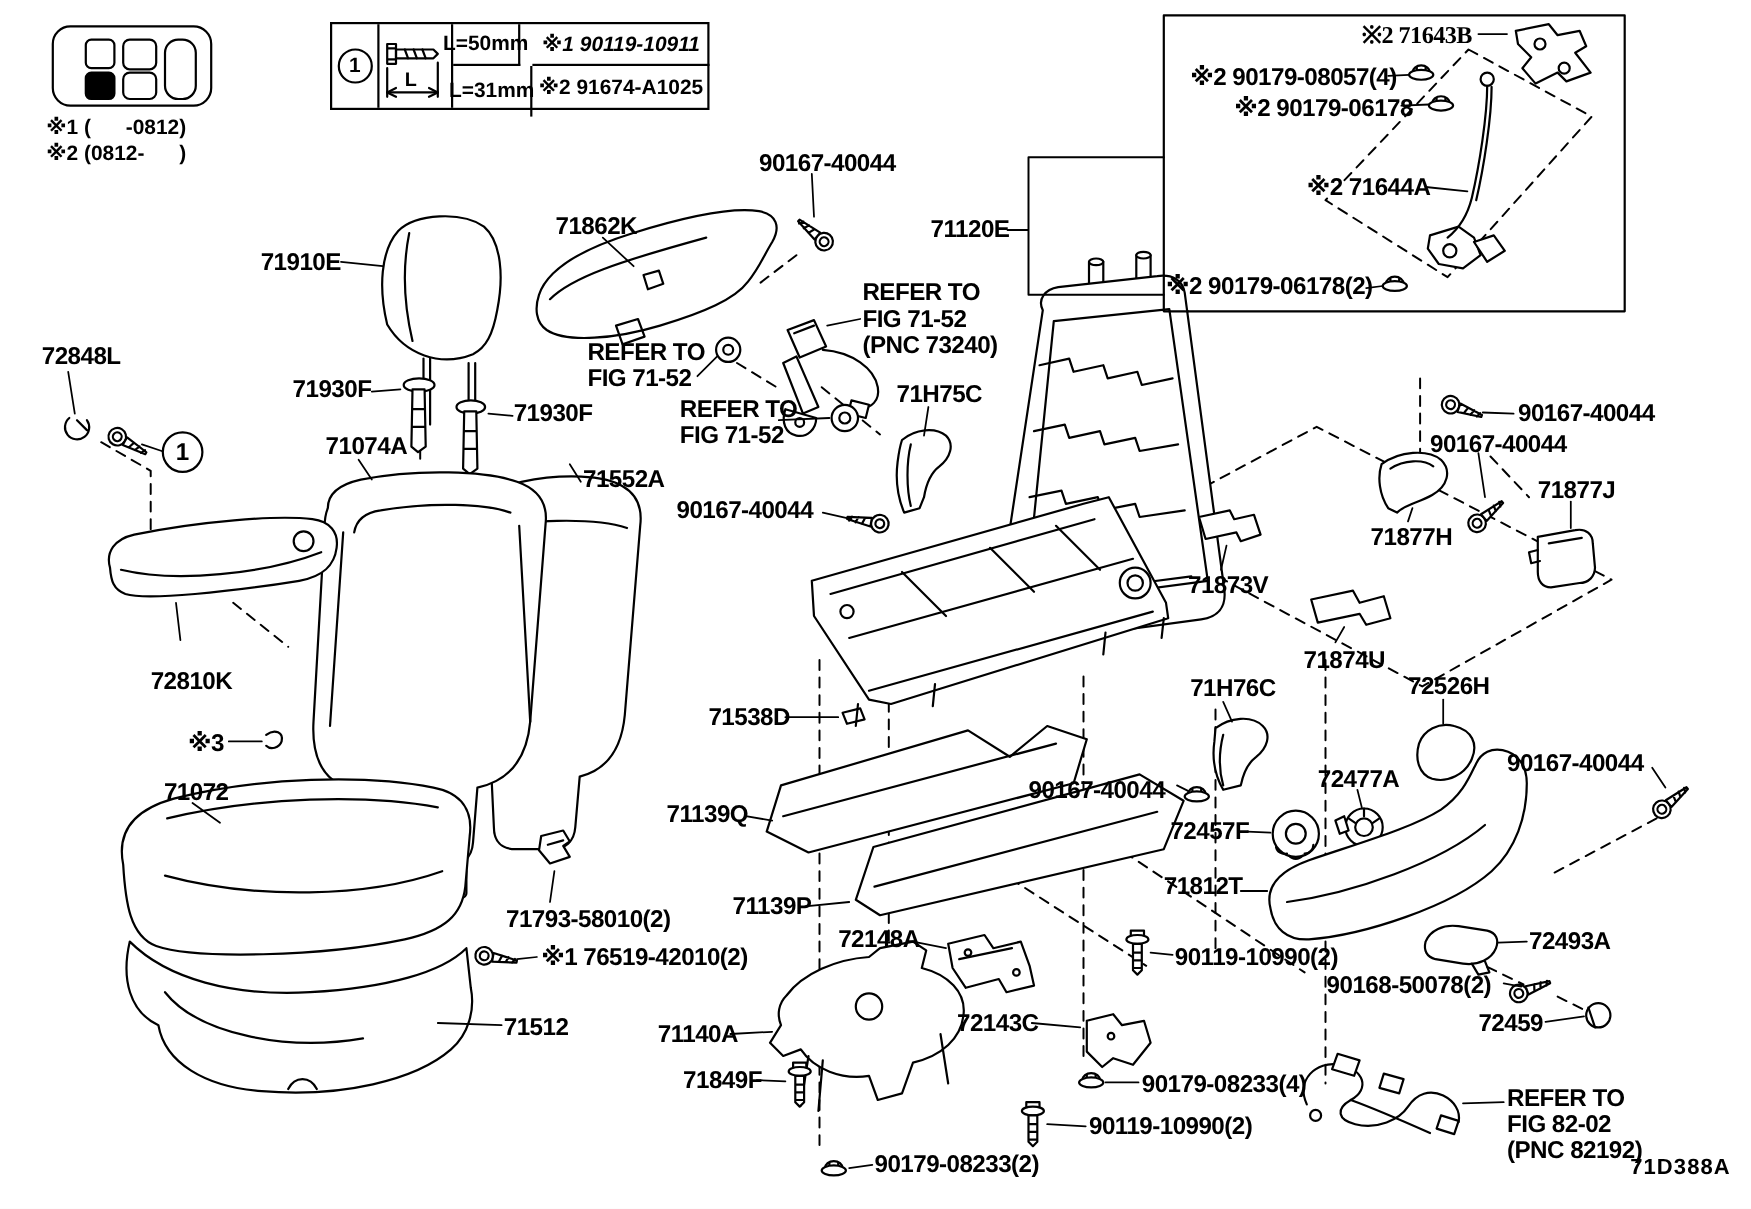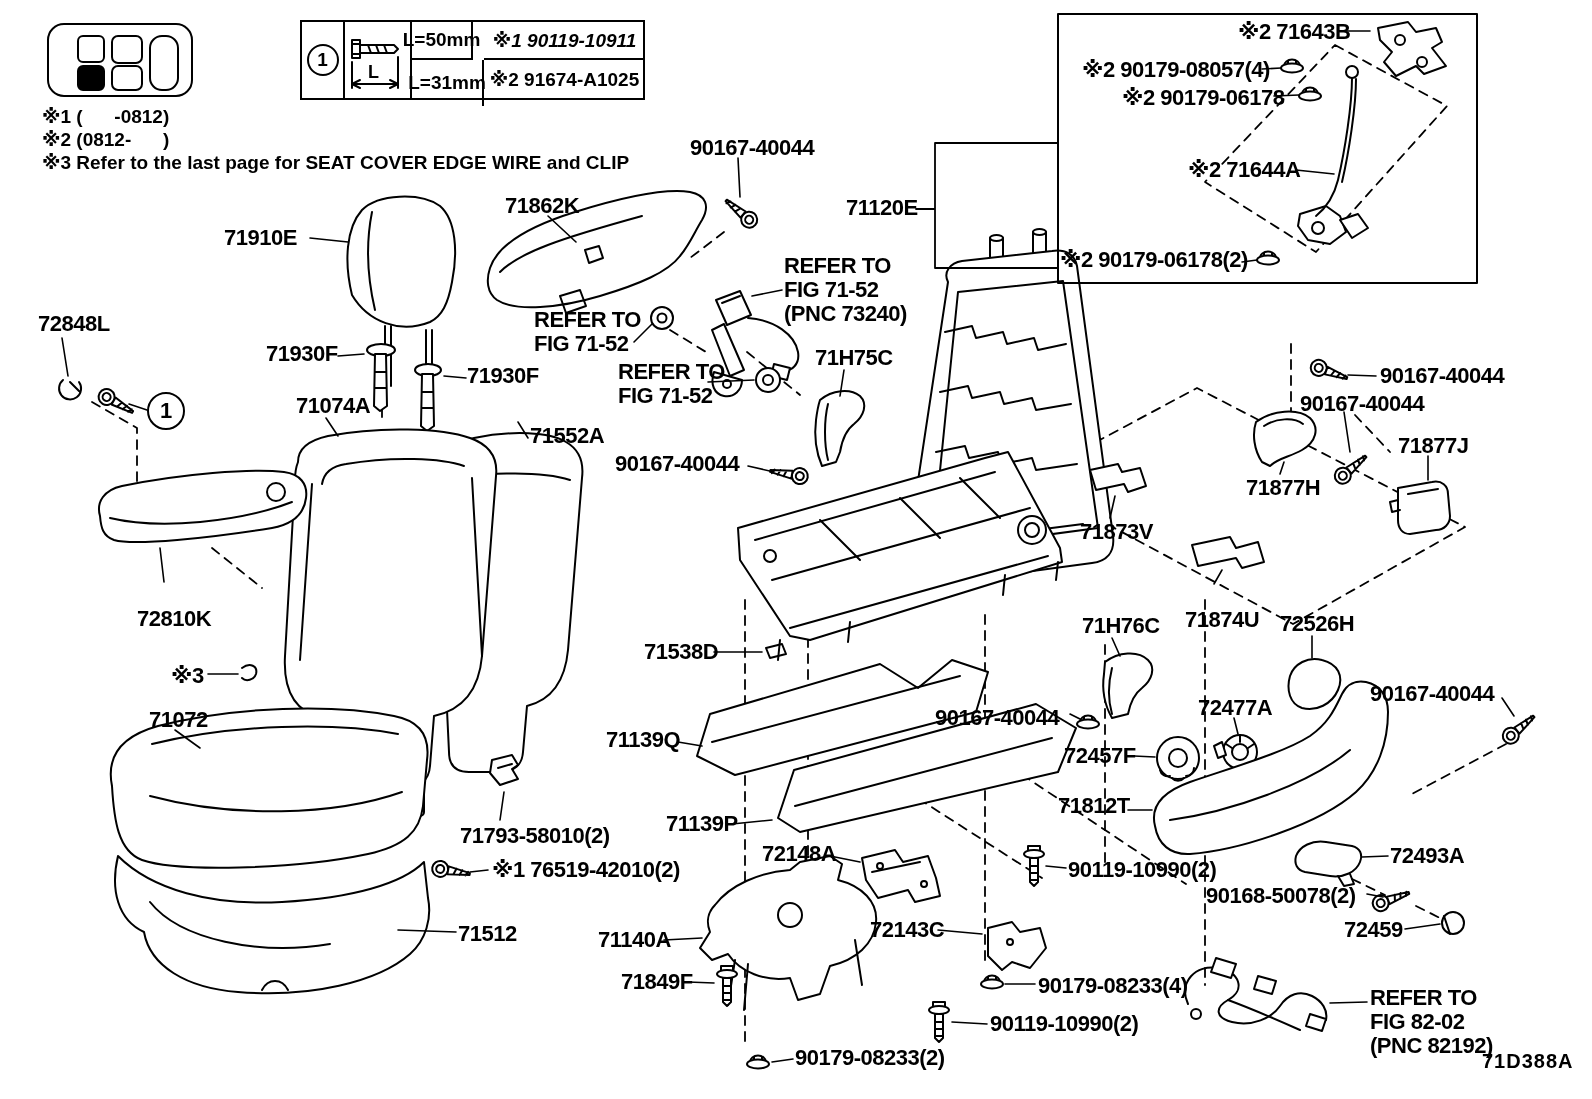--- a/index.html
+++ b/index.html
@@ -380,26 +380,25 @@
     <div class="cell" style="left:110px;top:38px;width:72px;height:46px;border-right:2px solid #000;">L=31mm</div>
     <div class="cell" style="left:182px;top:38px;width:161px;height:38px;">※2 91674-A1025</div>
   </div>
 
   <div class="circle1" id="callout-bolt">
     <span>1</span>
   </div>
 
   <div class="note" style="left:42px;top:106px;">※1 (      -0812)</div>
   <div class="note" style="left:42px;top:129px;">※2 (0812-      )</div>
-  <div class="note" style="left:42px;top:152px;">※3 Refer to the last page for SEAT COVER EDGE WIRE and CLIP</div>
 
   <div id="labels-layer">
       <div class="lbl" style="left: 690px; top: 136px;">90167-40044</div>
       <div class="lbl" style="left: 505px; top: 194px;">71862K</div>
-      <div class="lbl" style="left: 224px; top: 226px;">71910E</div>
+      <div class="lbl" style="left: 237px; top: 226px;">71910E</div>
       <div class="lbl" style="left: 38px; top: 312px;">72848L</div>
       <div class="lbl" style="left: 266px; top: 342px;">71930F</div>
       <div class="lbl" style="left: 467px; top: 364px;">71930F</div>
       <div class="lbl" style="left: 296px; top: 394px;">71074A</div>
       <div class="lbl" style="left: 490px; top: 424px; margin-left: 40px;">71552A</div>
       <div class="lbl" style="left: 137px; top: 584px; margin-top: 23px;">72810K</div>
       <div class="lbl" style="left: 171px; top: 664px;">※3</div>
       <div class="lbl" style="left: 149px; top: 708px;">71072</div>
       <div class="lbl" style="left: 460px; top: 824px;">71793-58010(2)</div>
       <div class="lbl" style="left: 492px; top: 858px;">※1 76519-42010(2)</div>
@@ -407,31 +406,31 @@
       <div class="lbl" style="left: 534px; top: 308px;">REFER TO
 FIG 71-52</div>
       <div class="lbl" style="left: 784px; top: 254px;">REFER TO
 FIG 71-52
 (PNC 73240)</div>
       <div class="lbl" style="left: 618px; top: 360px;">REFER TO
 FIG 71-52</div>
       <div class="lbl" style="left: 815px; top: 346px;">71H75C</div>
       <div class="lbl" style="left: 615px; top: 452px;">90167-40044</div>
       <div class="lbl" style="left: 846px; top: 196px;">71120E</div>
-      <div class="lbl" style="left: 1238px; top: 20px;">※2 71643B</div>
+      <div class="lbl" style="left: 1238px; top: 20px; font-family: Liberation Serif, serif;">※2 71643B</div>
       <div class="lbl" style="left: 1082px; top: 58px;">※2 90179-08057(4)</div>
       <div class="lbl" style="left: 1122px; top: 86px;">※2 90179-06178</div>
       <div class="lbl" style="left: 1188px; top: 158px;">※2 71644A</div>
       <div class="lbl" style="left: 1060px; top: 248px;">※2 90179-06178(2)</div>
       <div class="lbl" style="left: 1380px; top: 364px;">90167-40044</div>
       <div class="lbl" style="left: 1300px; top: 392px;">90167-40044</div>
       <div class="lbl" style="left: 1398px; top: 434px;">71877J</div>
       <div class="lbl" style="left: 1246px; top: 476px;">71877H</div>
       <div class="lbl" style="left: 1080px; top: 520px;">71873V</div>
-      <div class="lbl" style="left: 1185px; top: 588px; margin-top: 20px;">71874U</div>
+      <div class="lbl" style="left: 1185px; top: 588px;">71874U</div>
       <div class="lbl" style="left: 1082px; top: 614px;">71H76C</div>
       <div class="lbl" style="left: 1280px; top: 612px;">72526H</div>
       <div class="lbl" style="left: 644px; top: 640px;">71538D</div>
       <div class="lbl" style="left: 606px; top: 728px;">71139Q</div>
       <div class="lbl" style="left: 935px; top: 706px;">90167-40044</div>
       <div class="lbl" style="left: 1064px; top: 744px;">72457F</div>
       <div class="lbl" style="left: 1198px; top: 696px;">72477A</div>
       <div class="lbl" style="left: 1370px; top: 682px;">90167-40044</div>
       <div class="lbl" style="left: 1058px; top: 794px;">71812T</div>
       <div class="lbl" style="left: 666px; top: 812px;">71139P</div>

